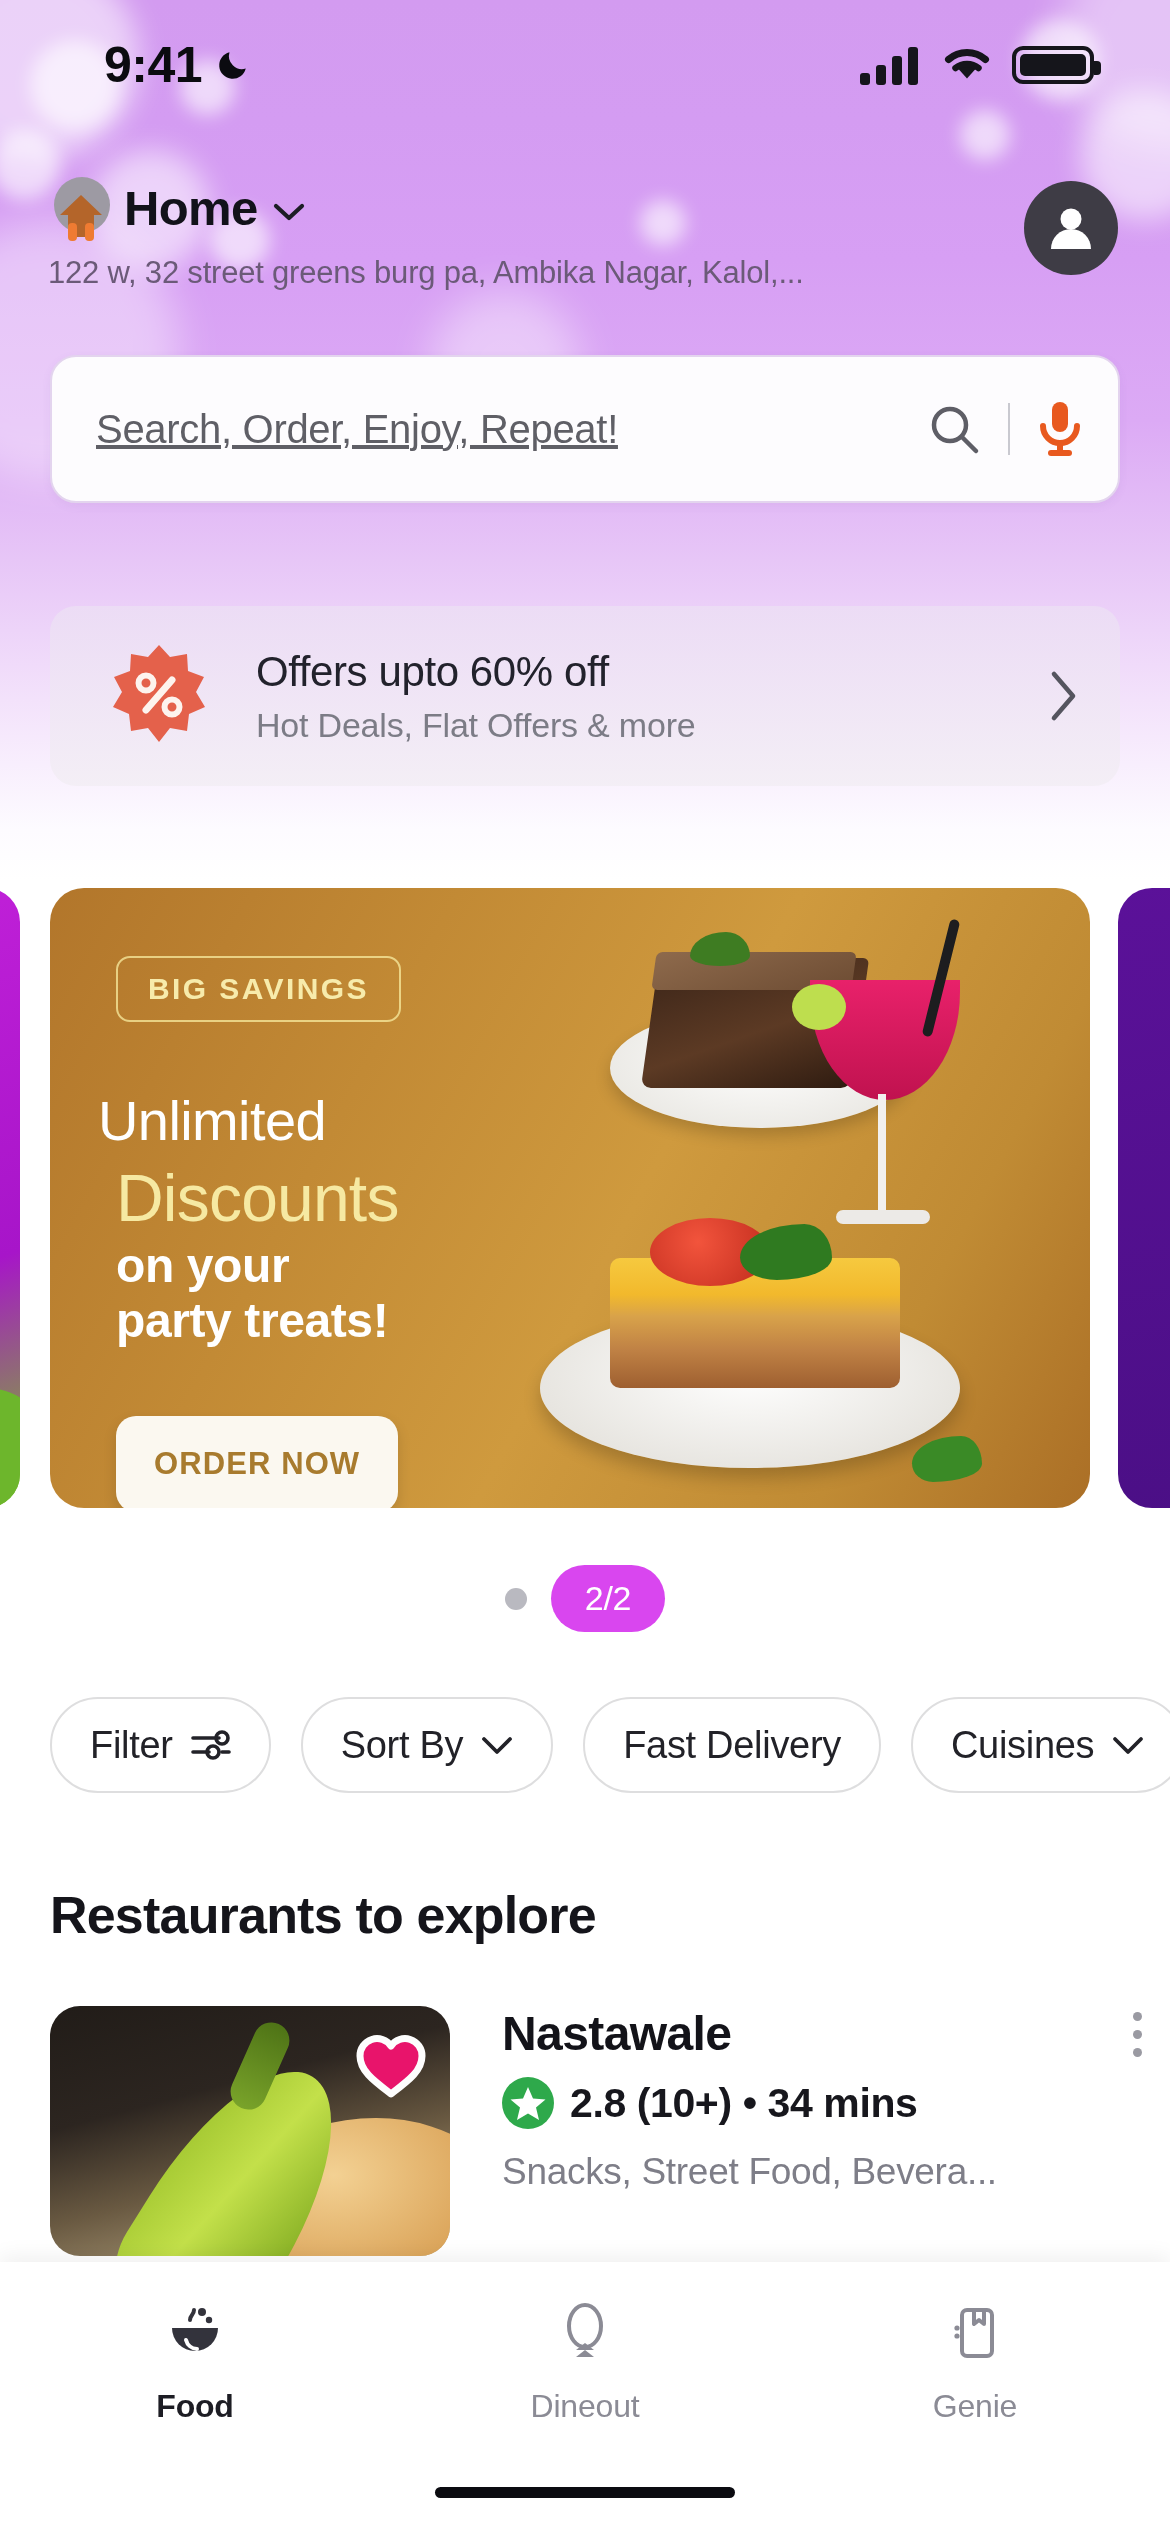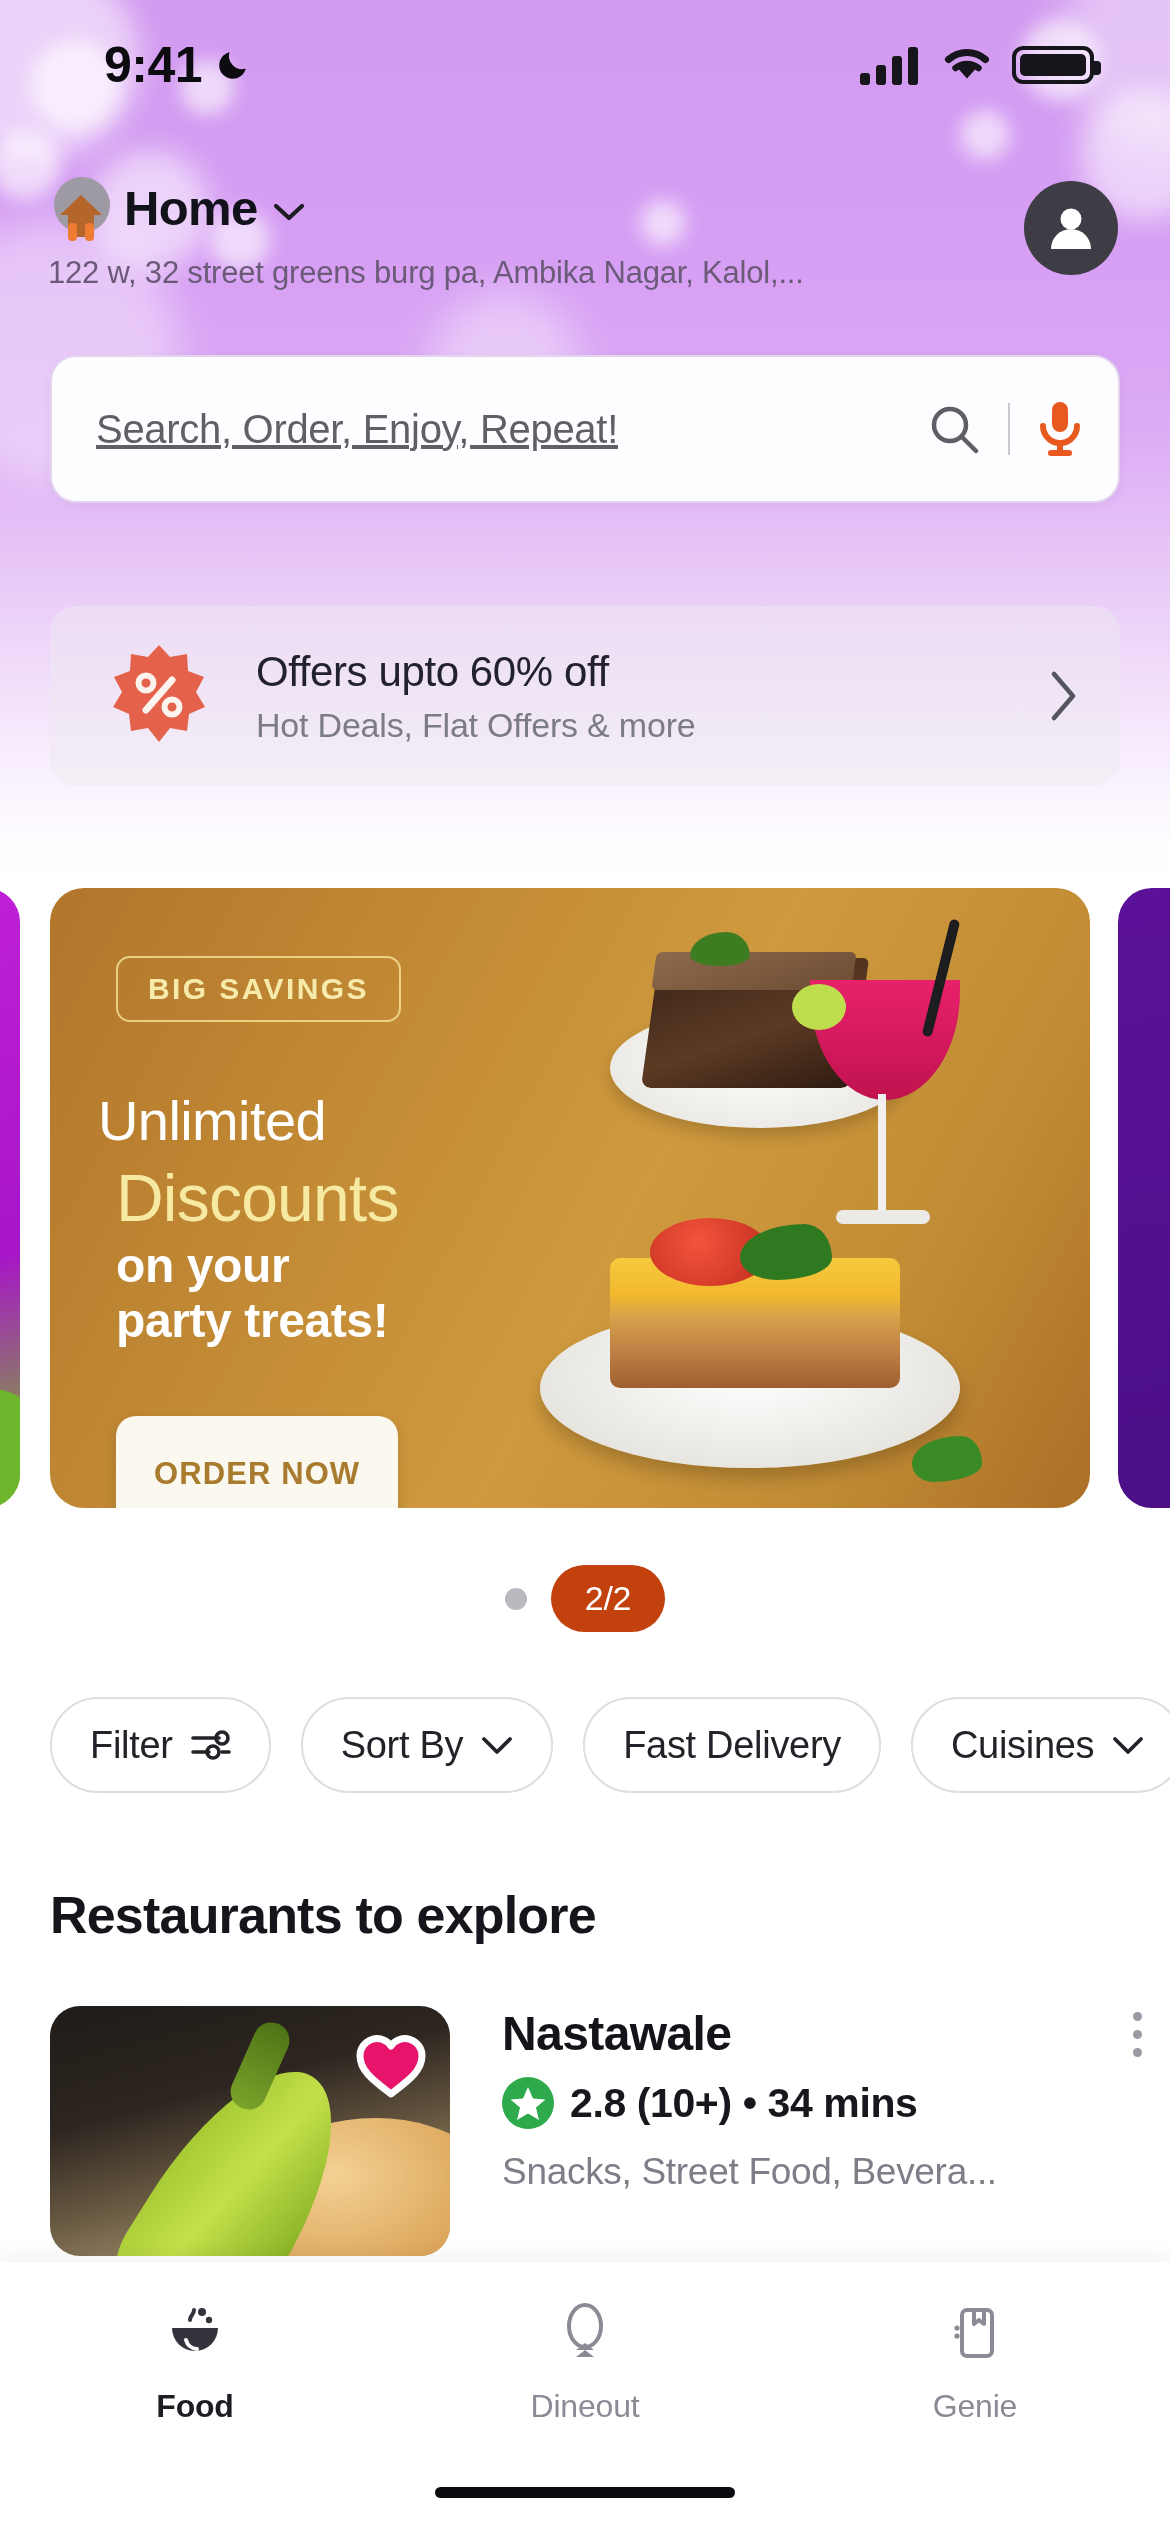--- a/index.html
+++ b/index.html
@@ -99,30 +99,30 @@
   .plate{ position:absolute; border-radius:50%; }
   .pill{
     position:absolute; left:66px; top:68px; padding:14px 30px;
     border:2px solid rgba(248,236,160,.75); border-radius:14px;
     font-size:30px; font-weight:700; letter-spacing:2.4px; color:#f7ebab;
   }
   .c-l1{ position:absolute; left:48px; top:200px; font-size:56px; color:#fff; letter-spacing:-.6px; }
   .c-l2{ position:absolute; left:66px; top:272px; font-size:66px; font-weight:400; color:#f6e9a2; letter-spacing:-.8px; }
   .c-l3{ position:absolute; left:66px; top:350px; font-size:48px; font-weight:700; color:#fff; line-height:1.15; letter-spacing:-.4px; }
   .cta{
-    position:absolute; left:66px; top:528px; padding:40px 38px; background:#fbf8f0;
+    position:absolute; left:66px; top:528px; padding:30px 38px; background:#fbf8f0;
     border-radius:20px; font-size:31px; font-weight:800; color:#a87b2e; letter-spacing:1.1px;
     box-shadow:0 6px 14px rgba(0,0,0,.13);
   }
 
   
   .pager{ position:absolute; left:0; top:1565px; width:1170px; display:flex; align-items:center;
           justify-content:center; gap:24px; z-index:6; }
   .pdot{ width:22px; height:22px; border-radius:50%; background:#b9b9c0; }
-  .ppill{ background:#c2410c; color:#fff; font-size:34px; font-weight:500;
+  .ppill{ background:#d946ef; color:#fff; font-size:34px; font-weight:500;
           padding:14px 34px; border-radius:34px; letter-spacing:-.3px; }
 
   
   .chips{ position:absolute; left:50px; top:1697px; display:flex; gap:30px; z-index:6; }
   .chip{
     height:96px; border:2px solid #dededf; border-radius:50px; background:#fff;
     display:flex; align-items:center; gap:18px; padding:0 38px;
     font-size:38px; color:#222228; letter-spacing:-.3px; white-space:nowrap;
   }
 

